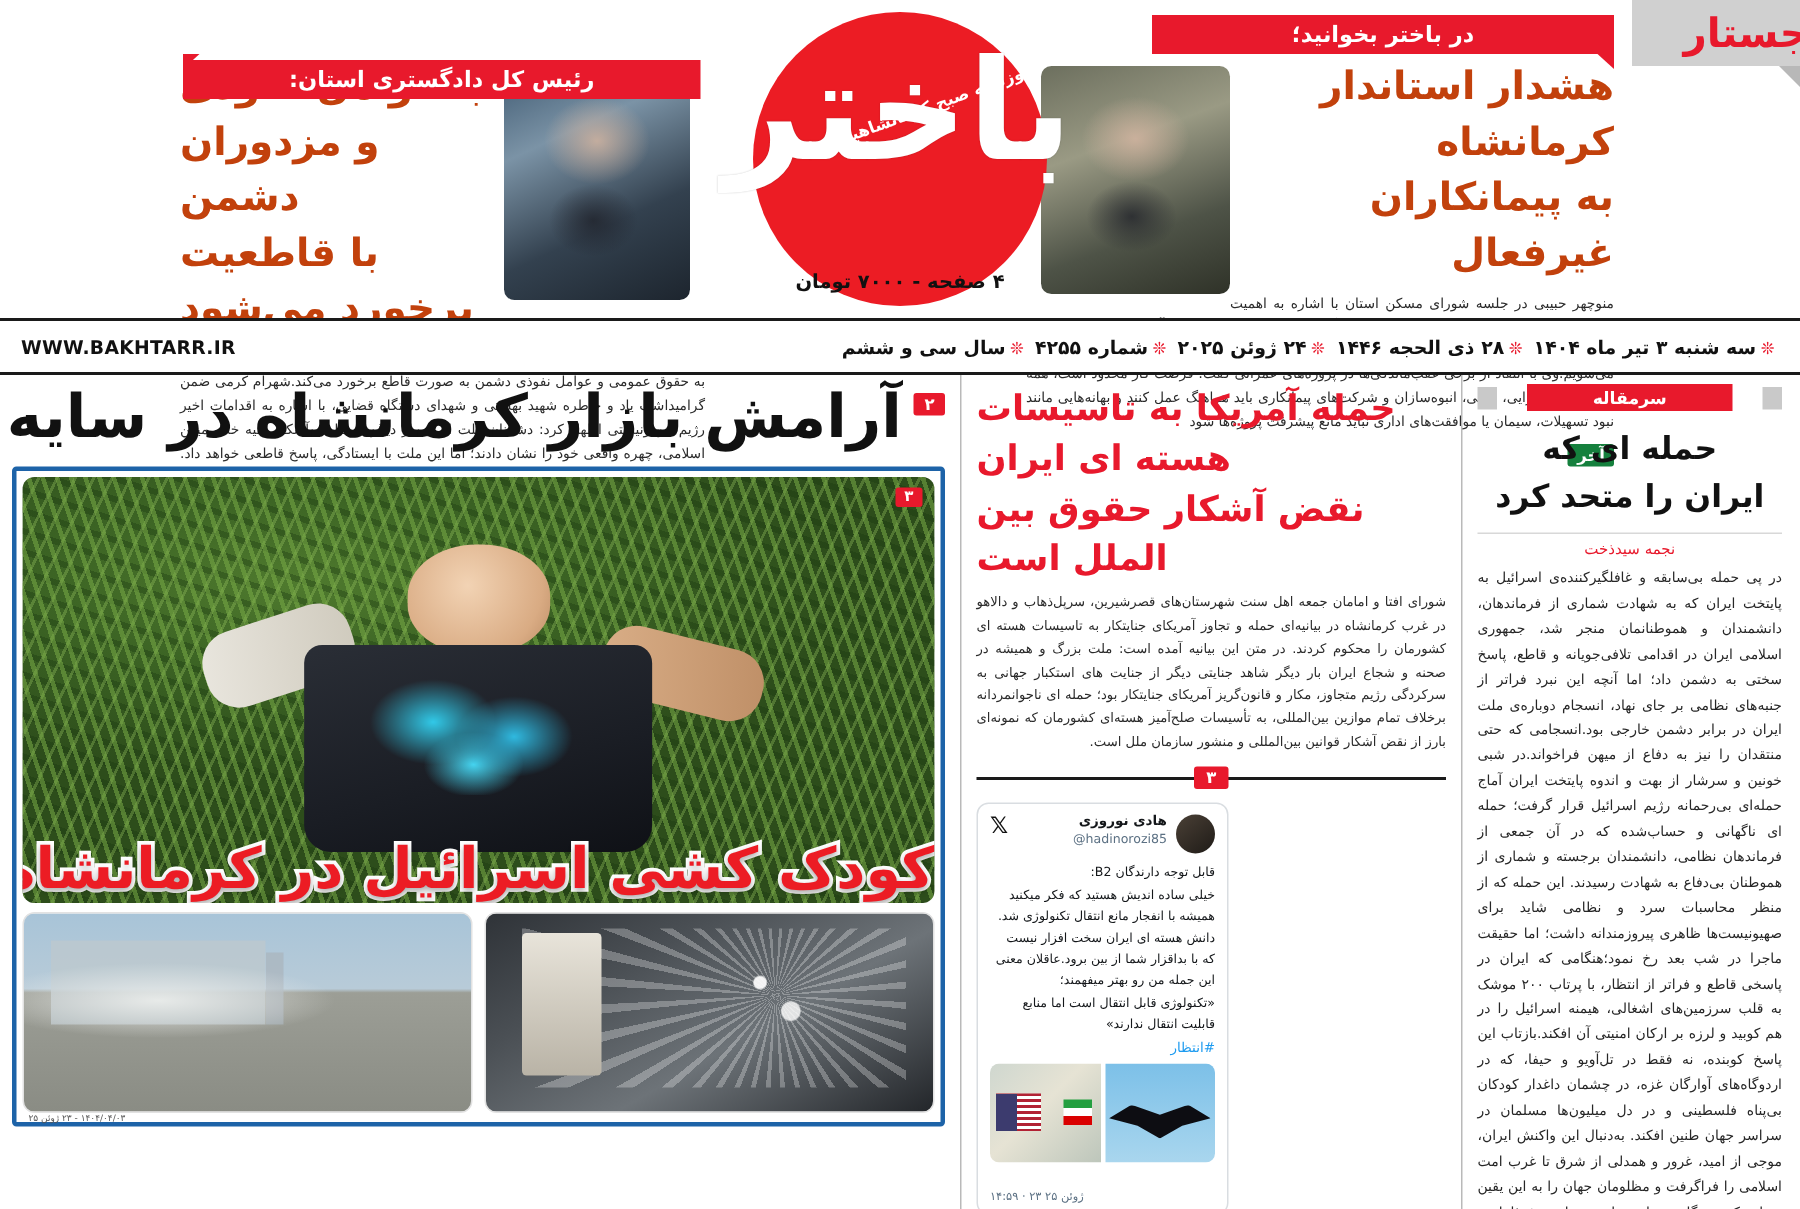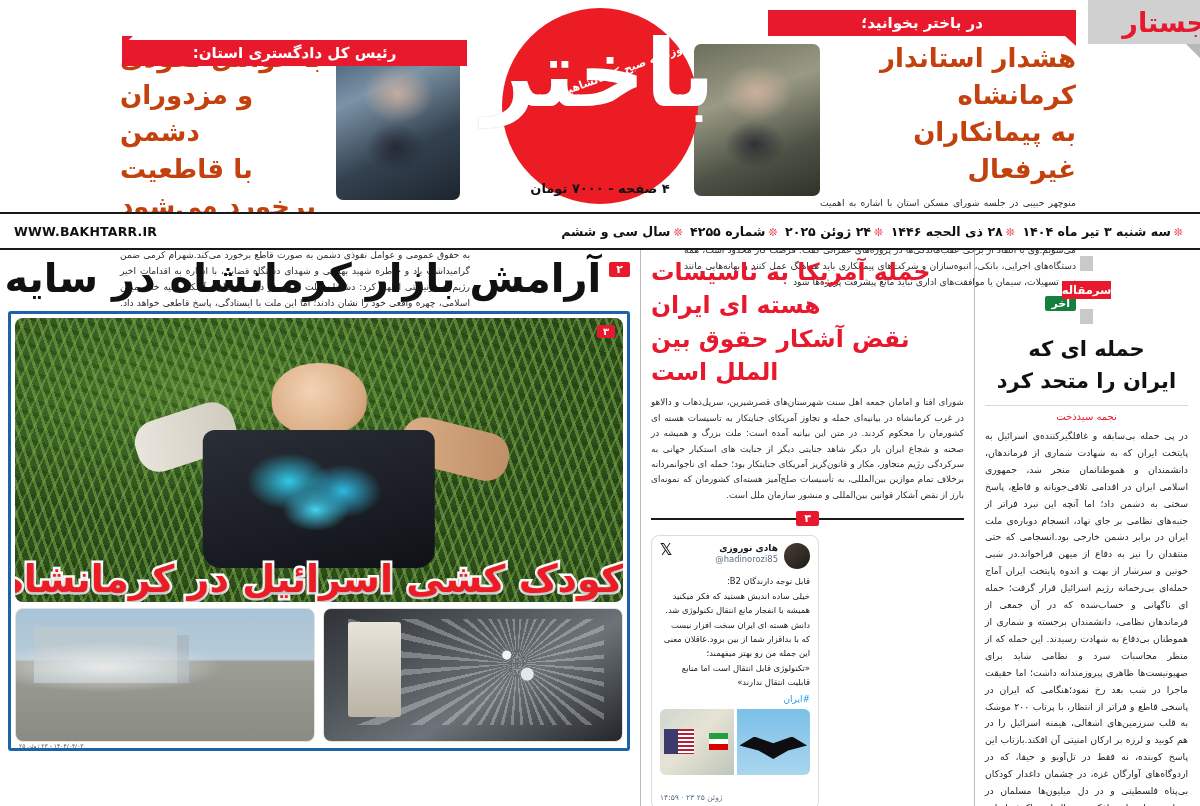--- a/index.html
+++ b/index.html
@@ -202,23 +202,22 @@
 
   
   .col-editorial {
     width: 226px;
     padding: 6px 12px 0 10px;
     border-left: 1px solid #b9b9b9;
     position: relative;
   }
   .sarmaghale-bar {
     display: flex; align-items: center; justify-content: center;
-    gap: 10px;
+    gap: 20px;
     margin-bottom: 8px;
-    flex-direction: column;
   }
   .sm-block { width: 13px; height: 15px; background: #c9c9c9; }
   .sm-label {
     flex: 1; background: #e8192c; color: #fff;
     font-size: 11.5px; font-weight: bold;
     text-align: center; padding: 2px 0;
   }
   .ed-title {
     font-size: 21px; font-weight: bold; color: #111;
     line-height: 1.5; text-align: center;
@@ -564,21 +563,21 @@
       <div class="tweet">
         <div class="tw-head">
           <div class="tw-x">𝕏</div>
           <div class="tw-names">
             <div class="tw-name">هادی نوروزی</div>
             <div class="tw-handle">@hadinorozi85</div>
           </div>
           <div class="tw-avatar"></div>
         </div>
         <div class="tw-body">قابل توجه دارندگان B2:<br>خیلی ساده اندیش هستید که فکر میکنید همیشه با انفجار مانع انتقال تکنولوژی شد. دانش هسته ای ایران سخت افزار نیست که با بداقزار شما از بین برود.عاقلان معنی این جمله من رو بهتر میفهمند؛<br>«تکنولوژی قابل انتقال است اما منابع قابلیت انتقال ندارند»</div>
-        <div class="tw-tag">#ایران</div>
+        <div class="tw-tag">#انتظار</div>
         <div class="tw-media">
           <div class="tw-img1"></div>
           <div class="tw-img2"></div>
         </div>
         <div class="tw-time">۱۴:۵۹ · ۲۳ ژوئن ۲۵</div>
       </div>
 
     </div>
 
     <div class="col-left">

